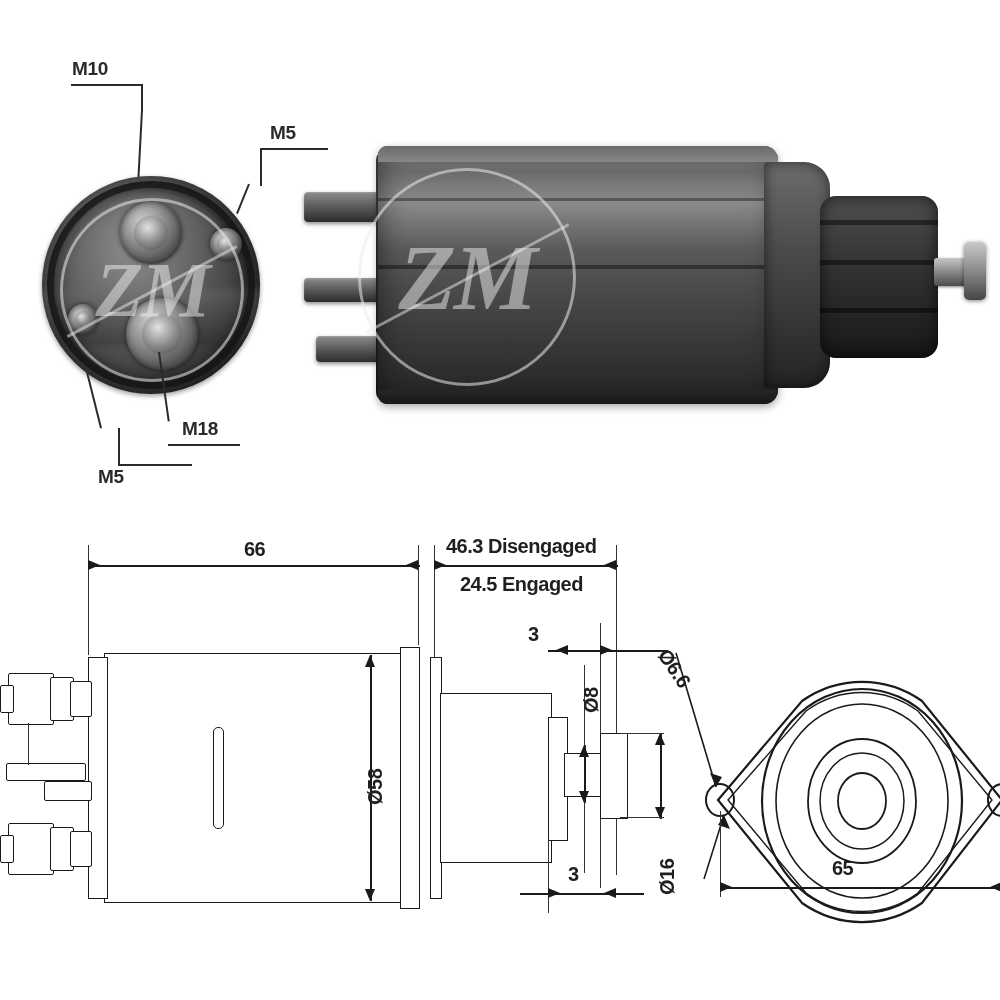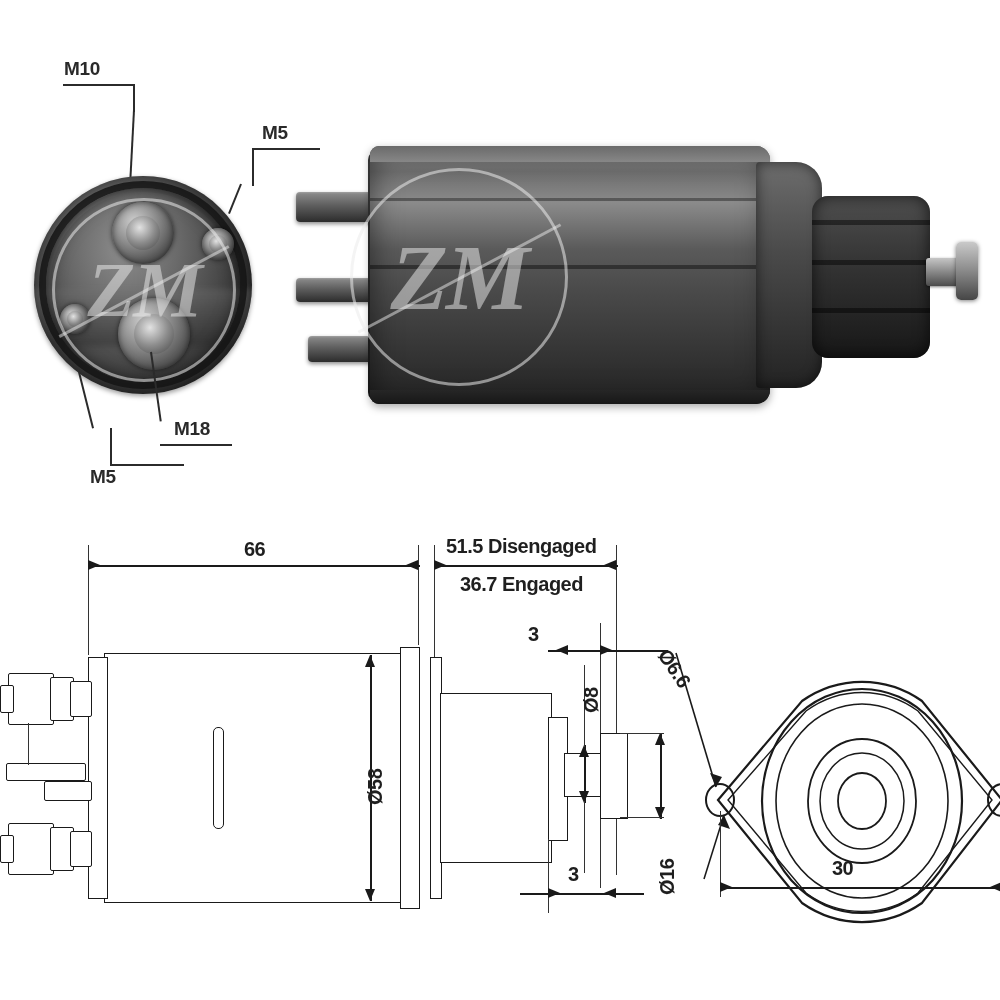--- a/index.html
+++ b/index.html
@@ -9,21 +9,21 @@
   .lbl{position:absolute;font-family:"Liberation Sans",sans-serif;
        font-size:19px;font-weight:600;color:#2a2a2a;white-space:nowrap;
        letter-spacing:-0.3px;}
 
   
   .leader{position:absolute;background:#2b2b2b;}
   .leader.h{height:2px;}
   .leader.v{width:2px;}
 
   
-  #photo-area{position:absolute;left:0;top:0;width:849px;height:510px;}
+  #photo-area{position:absolute;left:8px;top:0;width:849px;height:510px;}
 
   
   .endcap{position:absolute;left:34px;top:176px;width:218px;height:218px;
      border-radius:50%;
      background:
        radial-gradient(ellipse at 34% 28%, #9a9a9a 0%, #6e6e6e 28%, #4a4a4a 58%, #2b2b2b 86%, #161616 100%);
      box-shadow:inset 0 0 26px rgba(0,0,0,.75), 0 2px 5px rgba(0,0,0,.4);
      overflow:hidden;}
   .endcap .rim{position:absolute;inset:5px;border-radius:50%;
      border:7px solid rgba(20,20,20,.85);
@@ -209,23 +209,23 @@
     <div class="ln h" style="left:88px;top:60px;width:332px;"></div>
     <div class="arrow r" style="left:88px;top:55px;"></div>
     <div class="arrow l" style="left:406px;top:55px;"></div>
     <div class="dimtxt" style="left:244px;top:33px;">66</div>
 
     <div class="ln v thin" style="left:434px;top:40px;height:232px;"></div>
     <div class="ln v thin" style="left:616px;top:40px;height:330px;"></div>
     <div class="ln h" style="left:434px;top:60px;width:184px;"></div>
     <div class="arrow r" style="left:434px;top:55px;"></div>
     <div class="arrow l" style="left:604px;top:55px;"></div>
-    <div class="dimtxt" style="left:446px;top:30px;">51.5 Disengaged</div>
-
-    <div class="dimtxt" style="left:460px;top:68px;">36.7 Engaged</div>
+    <div class="dimtxt" style="left:446px;top:30px;">46.3 Disengaged</div>
+
+    <div class="dimtxt" style="left:460px;top:68px;">24.5 Engaged</div>
 
     <div class="ln v thin" style="left:600px;top:118px;height:265px;"></div>
     <div class="ln h" style="left:548px;top:145px;width:120px;"></div>
     <div class="arrow l" style="left:556px;top:140px;"></div>
     <div class="arrow r" style="left:600px;top:140px;"></div>
     <div class="dimtxt" style="left:528px;top:118px;">3</div>
 
     <div class="box" style="left:104px;top:148px;width:296px;height:248px;"></div>
     <div class="box" style="left:88px;top:152px;width:18px;height:240px;"></div>
     <div class="box" style="left:213px;top:222px;width:9px;height:100px;border-radius:5px;"></div>
@@ -298,16 +298,16 @@
       <polygon points="34,180 40,194 28,190" fill="#1a1a1a"></polygon>
     </svg>
 
     <div class="dimtxt" style="left:672px;top:140px;transform:rotate(56deg);transform-origin:0 0;">Ø6.6</div>
 
     <div class="ln v thin" style="left:720px;top:306px;height:86px;"></div>
 
     <div class="ln h" style="left:720px;top:382px;width:282px;"></div>
     <div class="arrow r" style="left:720px;top:377px;"></div>
     <div class="arrow l" style="left:990px;top:377px;"></div>
-    <div class="dimtxt" style="left:832px;top:352px;">30</div>
+    <div class="dimtxt" style="left:832px;top:352px;">65</div>
 
   </div>
 </div>
 
 </body></html>

